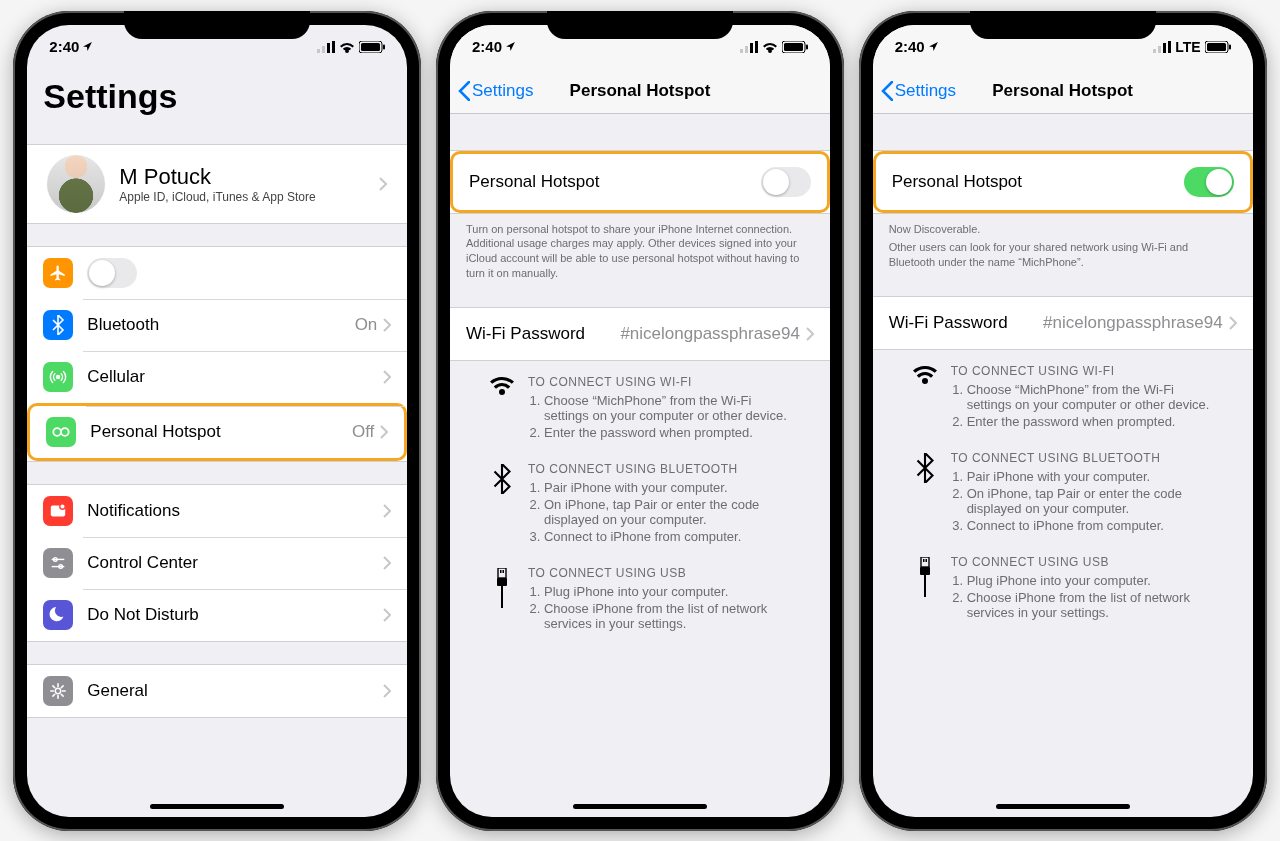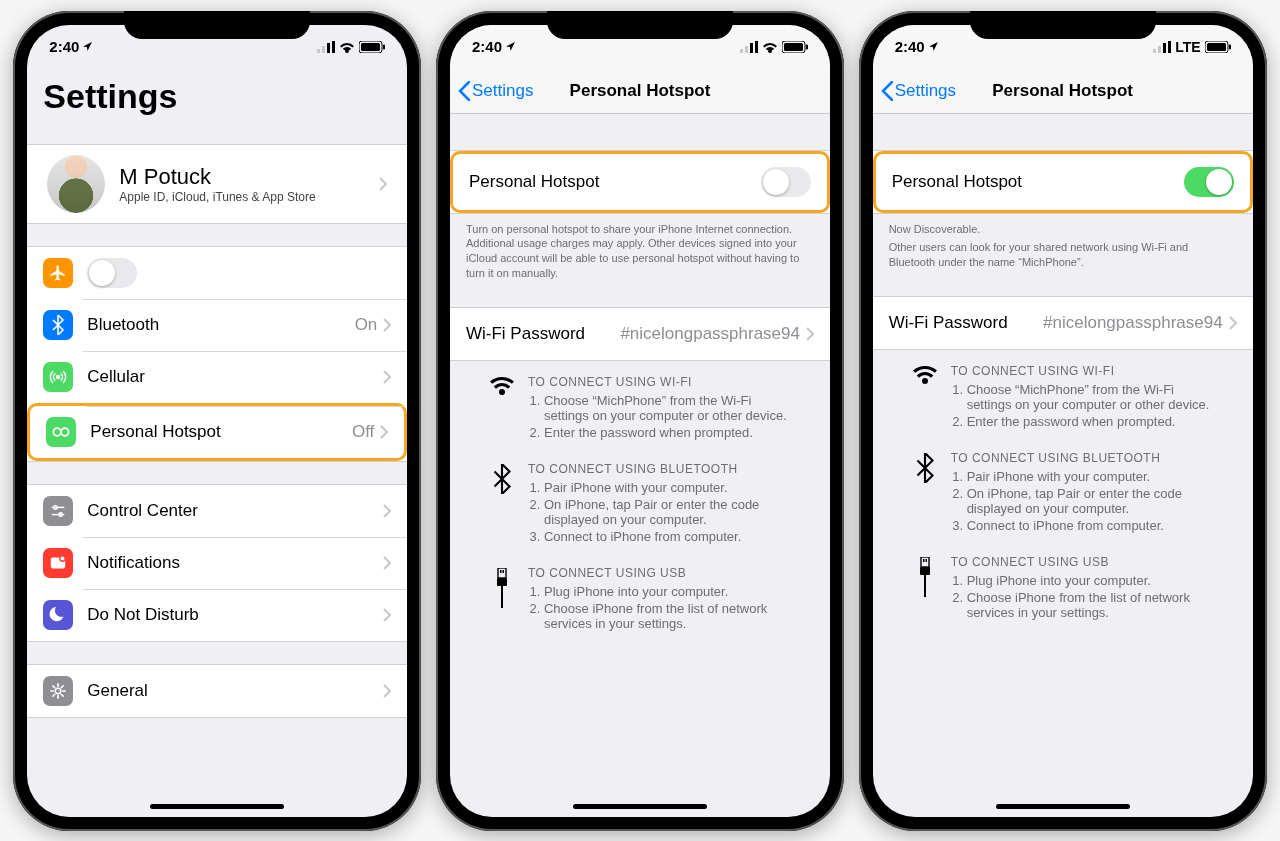--- a/index.html
+++ b/index.html
@@ -149,41 +149,41 @@
         <span class="label">Personal Hotspot</span>
         <span class="value">Off</span>
         <svg class="chevron" width="8" height="14" viewBox="0 0 8 14">
               <path d="M1 1l6 6-6 6" fill="none" stroke="#c7c7cc" stroke-width="2"></path>
             </svg>
       </div>
     </div>
 
     <div class="group">
       <div class="row">
+        <div class="icon ic-notif">
+              <svg width="18" height="18" viewBox="0 0 20 20" fill="#fff">
+                <rect x="2" y="4" width="16" height="12" rx="2"></rect>
+                <circle cx="15" cy="5" r="3" fill="#fff" stroke="#ff3b30" stroke-width="1.5"></circle>
+              </svg>
+            </div>
+        <span class="label">Notifications</span>
+        <svg class="chevron" width="8" height="14" viewBox="0 0 8 14">
+              <path d="M1 1l6 6-6 6" fill="none" stroke="#c7c7cc" stroke-width="2"></path>
+            </svg>
+      </div>
+      <div class="row">
         <div class="icon ic-cc">
               <svg width="18" height="18" viewBox="0 0 20 20" fill="none" stroke="#fff" stroke-width="1.6">
                 <circle cx="7" cy="6" r="2"></circle>
                 <line x1="3" y1="6" x2="17" y2="6"></line>
                 <circle cx="13" cy="14" r="2"></circle>
                 <line x1="3" y1="14" x2="17" y2="14"></line>
               </svg>
             </div>
         <span class="label">Control Center</span>
-        <svg class="chevron" width="8" height="14" viewBox="0 0 8 14">
-              <path d="M1 1l6 6-6 6" fill="none" stroke="#c7c7cc" stroke-width="2"></path>
-            </svg>
-      </div>
-      <div class="row">
-        <div class="icon ic-notif">
-              <svg width="18" height="18" viewBox="0 0 20 20" fill="#fff">
-                <rect x="2" y="4" width="16" height="12" rx="2"></rect>
-                <circle cx="15" cy="5" r="3" fill="#fff" stroke="#ff3b30" stroke-width="1.5"></circle>
-              </svg>
-            </div>
-        <span class="label">Notifications</span>
         <svg class="chevron" width="8" height="14" viewBox="0 0 8 14">
               <path d="M1 1l6 6-6 6" fill="none" stroke="#c7c7cc" stroke-width="2"></path>
             </svg>
       </div>
       <div class="row">
         <div class="icon ic-dnd">
               <svg width="18" height="18" viewBox="0 0 20 20" fill="#fff">
                 <path d="M15 12A7 7 0 018 1a8 8 0 108 11z"></path>
               </svg>
             </div>

